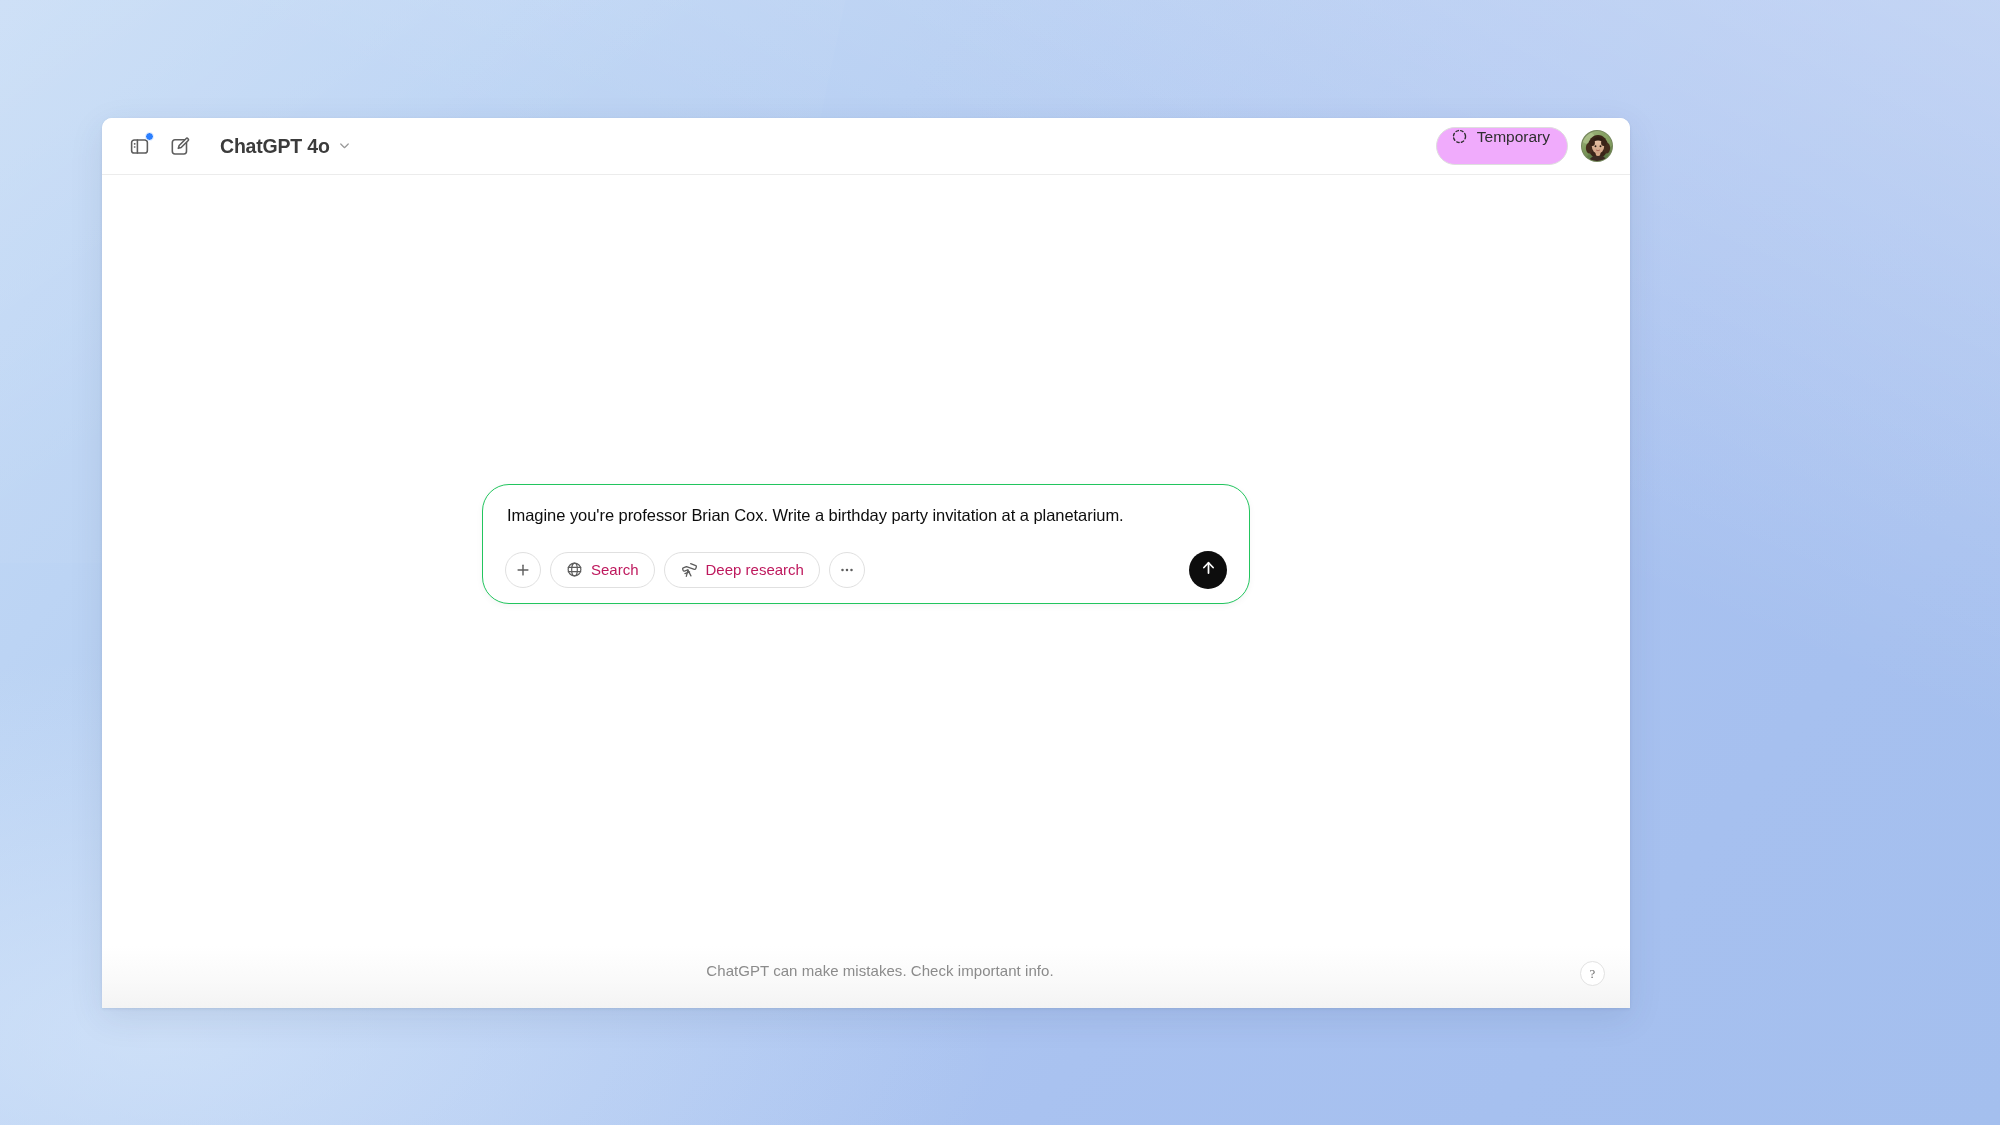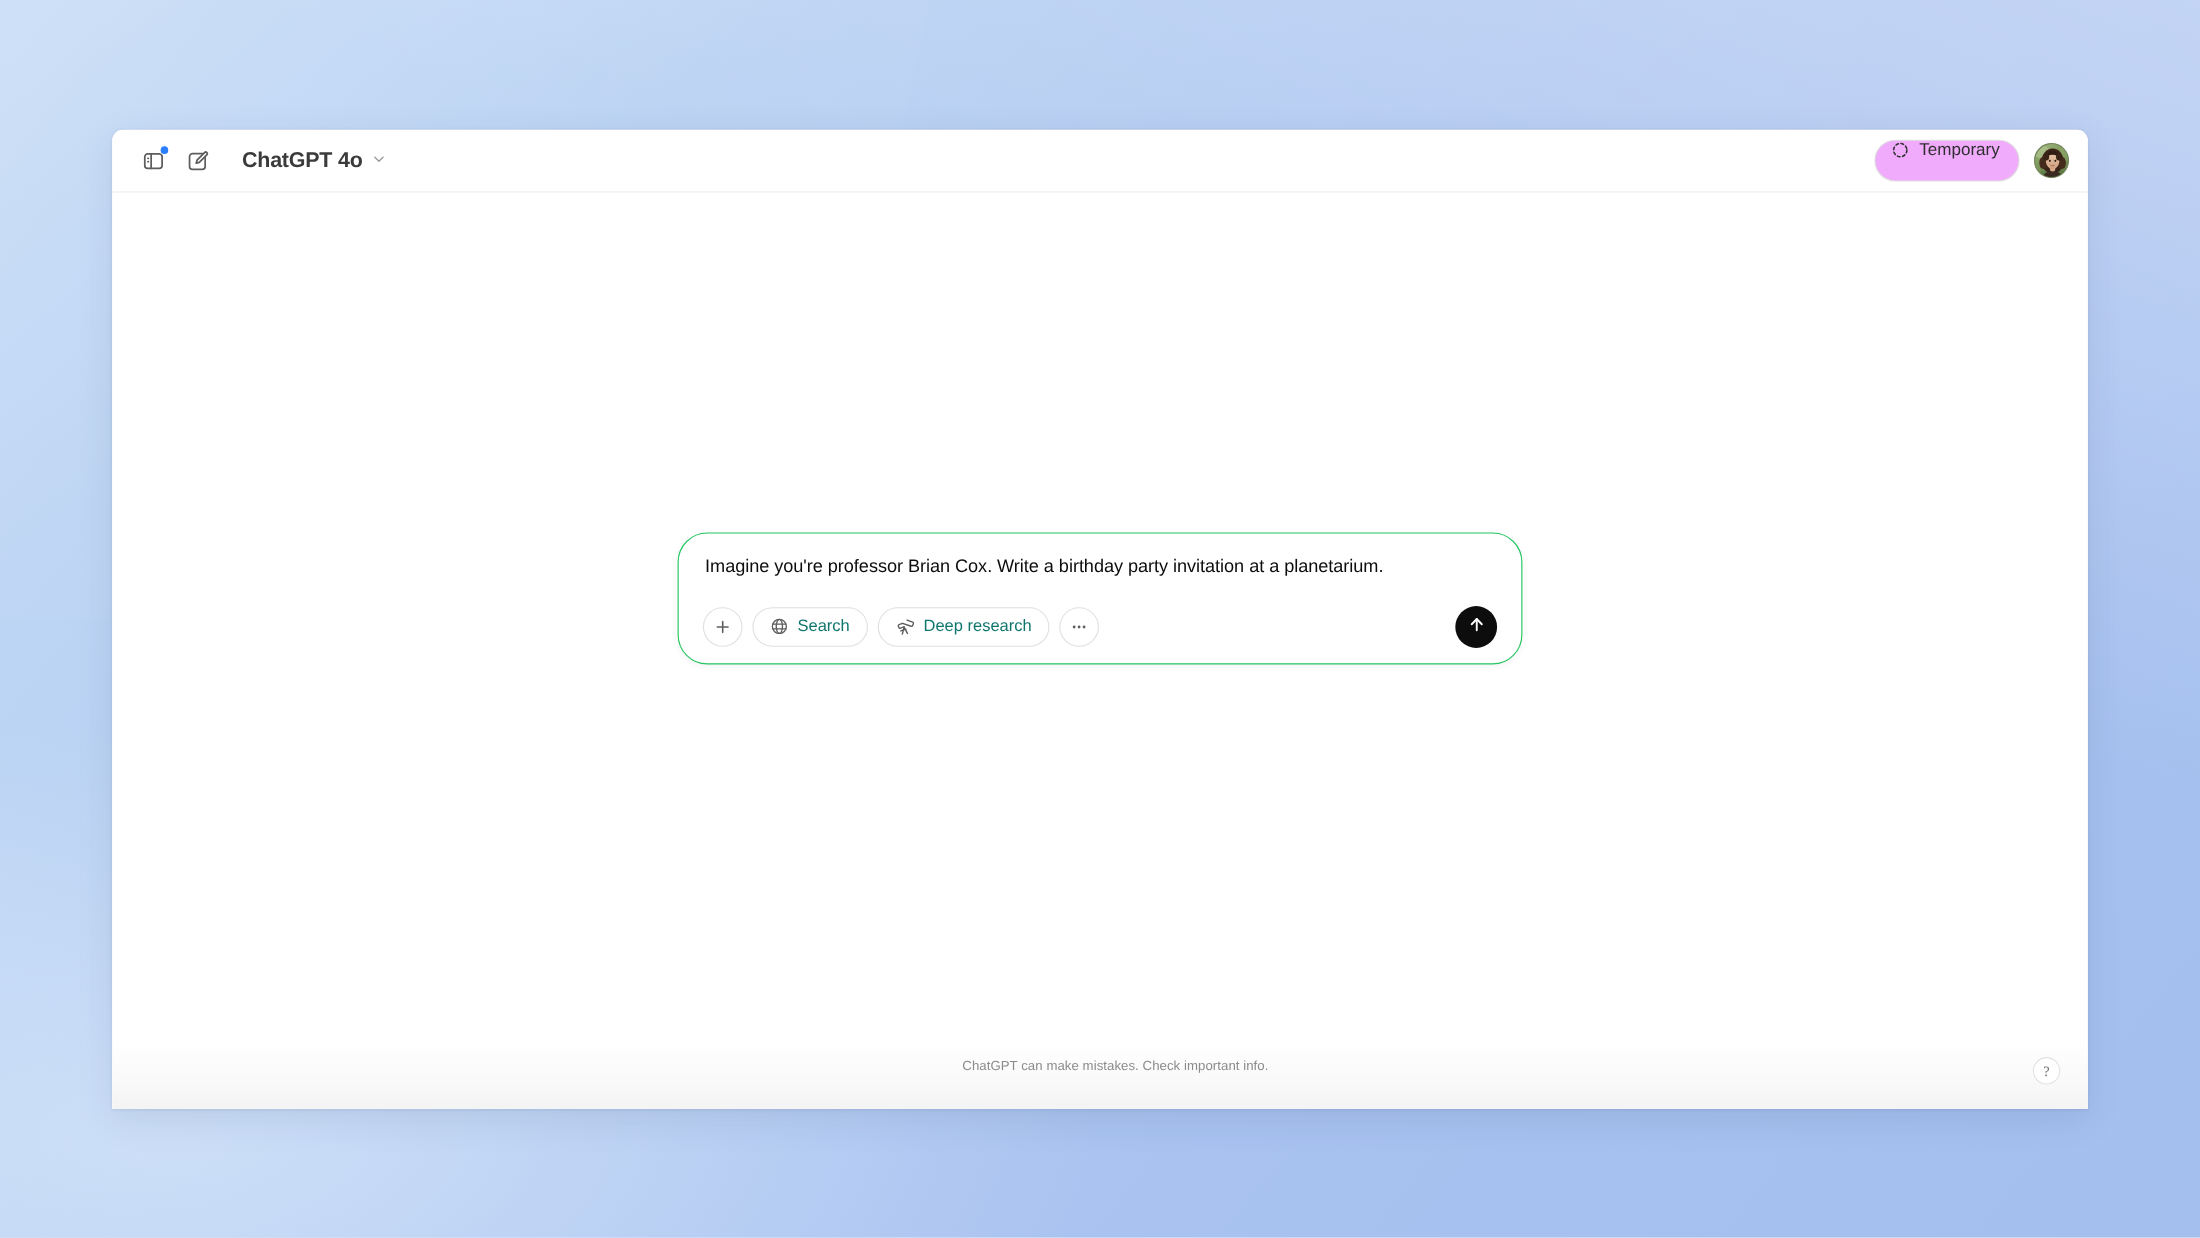--- a/index.html
+++ b/index.html
@@ -50,21 +50,21 @@
     height: 62%;
     background: linear-gradient(140deg, rgba(255,255,255,0.22) 0%, rgba(255,255,255,0.03) 55%, rgba(255,255,255,0) 100%);
     transform: skewX(-12deg);
   }
 
   
   #browser-window {
     position: absolute;
     left: 102px;
     top: 118px;
-    width: 1796px;
+    width: 1528px;
     height: 890px;
     background: #ffffff;
     border-radius: 10px 10px 0 0;
     overflow: hidden;
     box-shadow: 0 1px 3px rgba(30,50,90,0.10), 0 10px 34px rgba(40,60,100,0.10);
     display: flex;
     flex-direction: column;
   }
 
   
@@ -218,21 +218,21 @@
 
   .pill {
     display: flex;
     align-items: center;
     gap: 8px;
     height: 36px;
     border: 1px solid #e0e0e0;
     border-radius: 18px;
     background: #fff;
     cursor: pointer;
-    color: #0f766e;
+    color: #be185d;
     font-size: 15px;
     padding: 0 15px;
     white-space: nowrap;
   }
   .pill.round {
     width: 36px;
     padding: 0;
     justify-content: center;
   }
   .pill svg { display: block; flex: 0 0 auto; }
@@ -258,21 +258,21 @@
     bottom: 0;
     height: 62px;
     display: flex;
     align-items: flex-start;
     justify-content: center;
     padding-top: 16px;
     background: linear-gradient(to bottom, rgba(255,255,255,0) 0%, rgba(248,248,248,0.75) 55%, rgba(243,243,243,0.95) 100%);
     pointer-events: none;
   }
   #footer-note {
-    font-size: 12px;
+    font-size: 15px;
     color: #8b8b8b;
     letter-spacing: 0.05px;
     margin-left: 28px;
   }
 
   #help-button {
     position: absolute;
     right: 25px;
     bottom: 22px;
     width: 25px;

